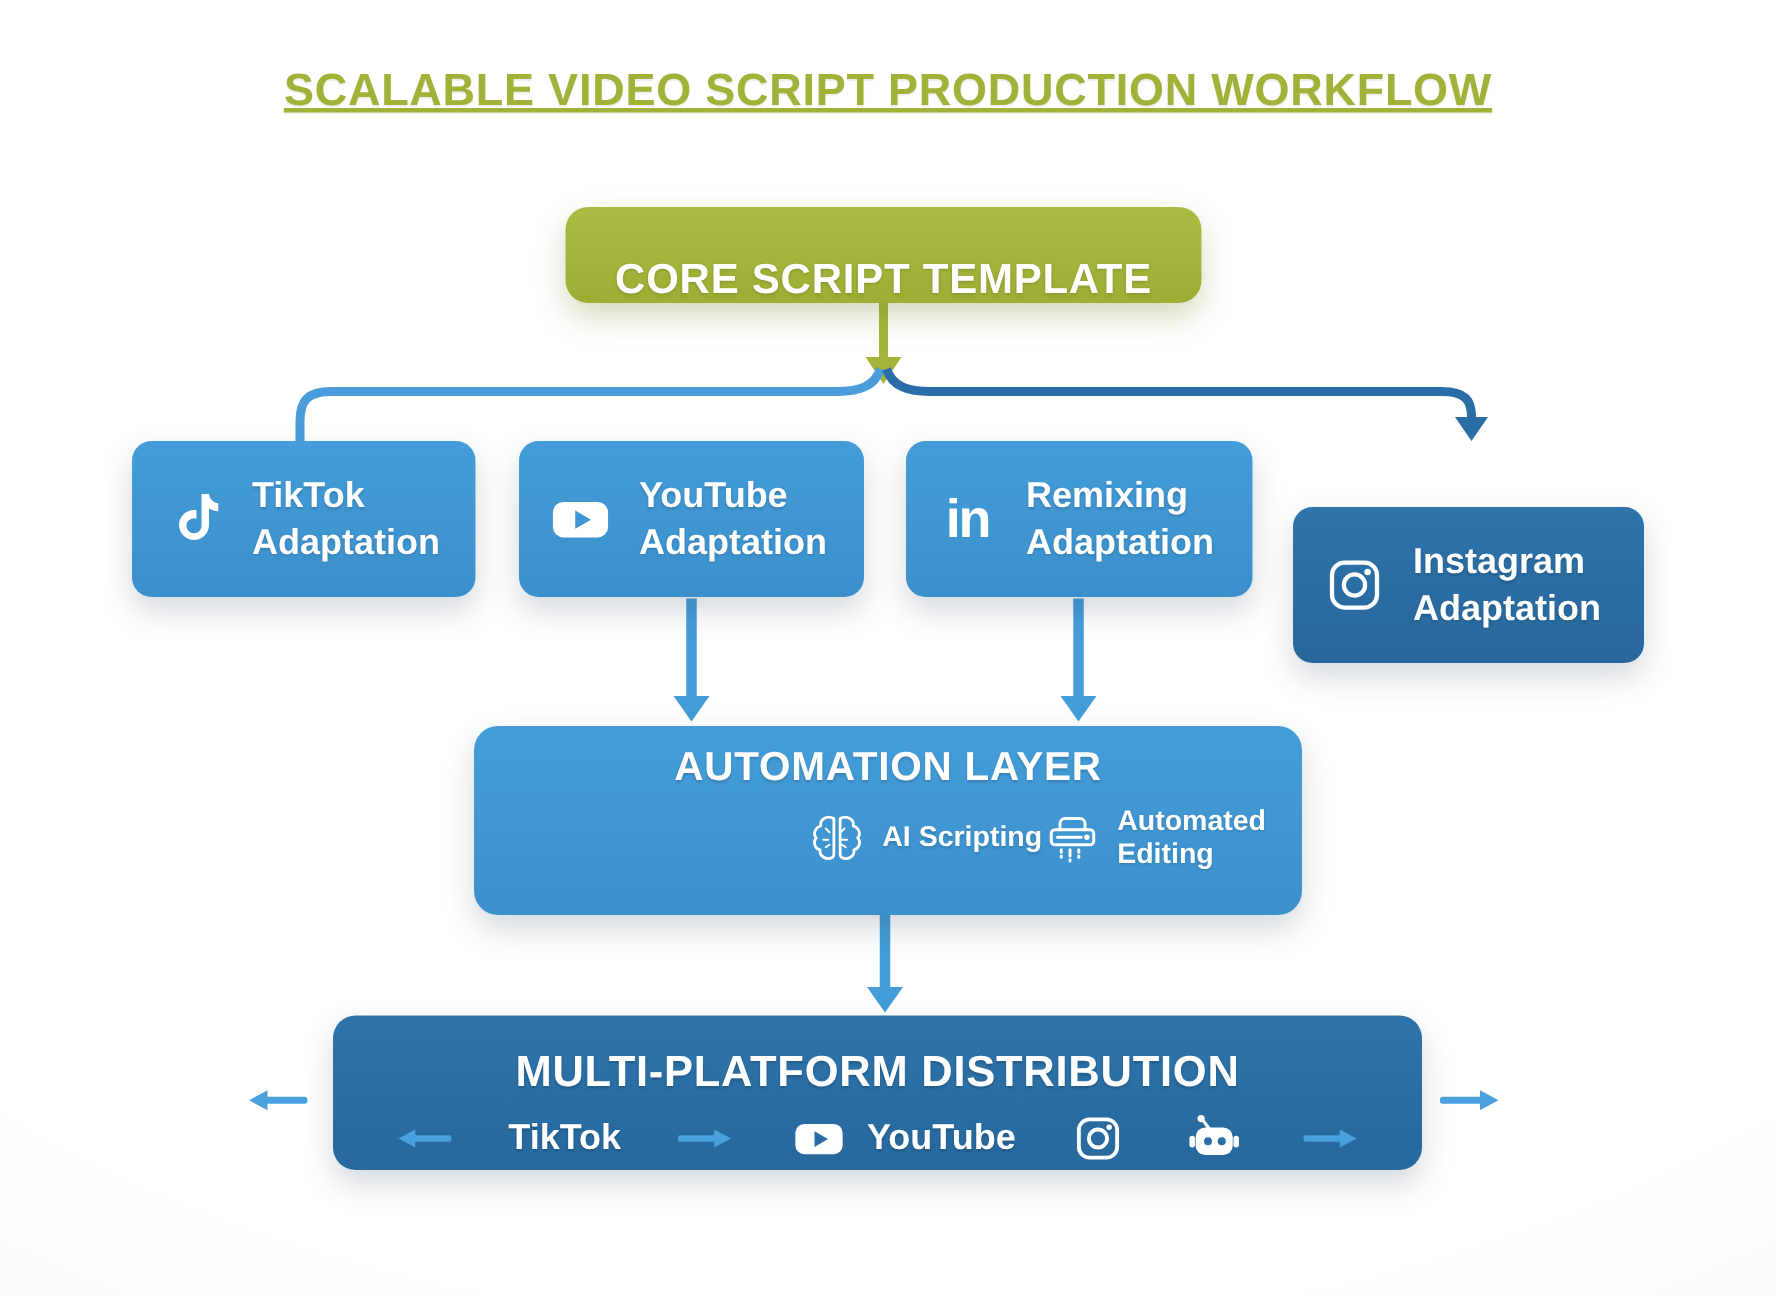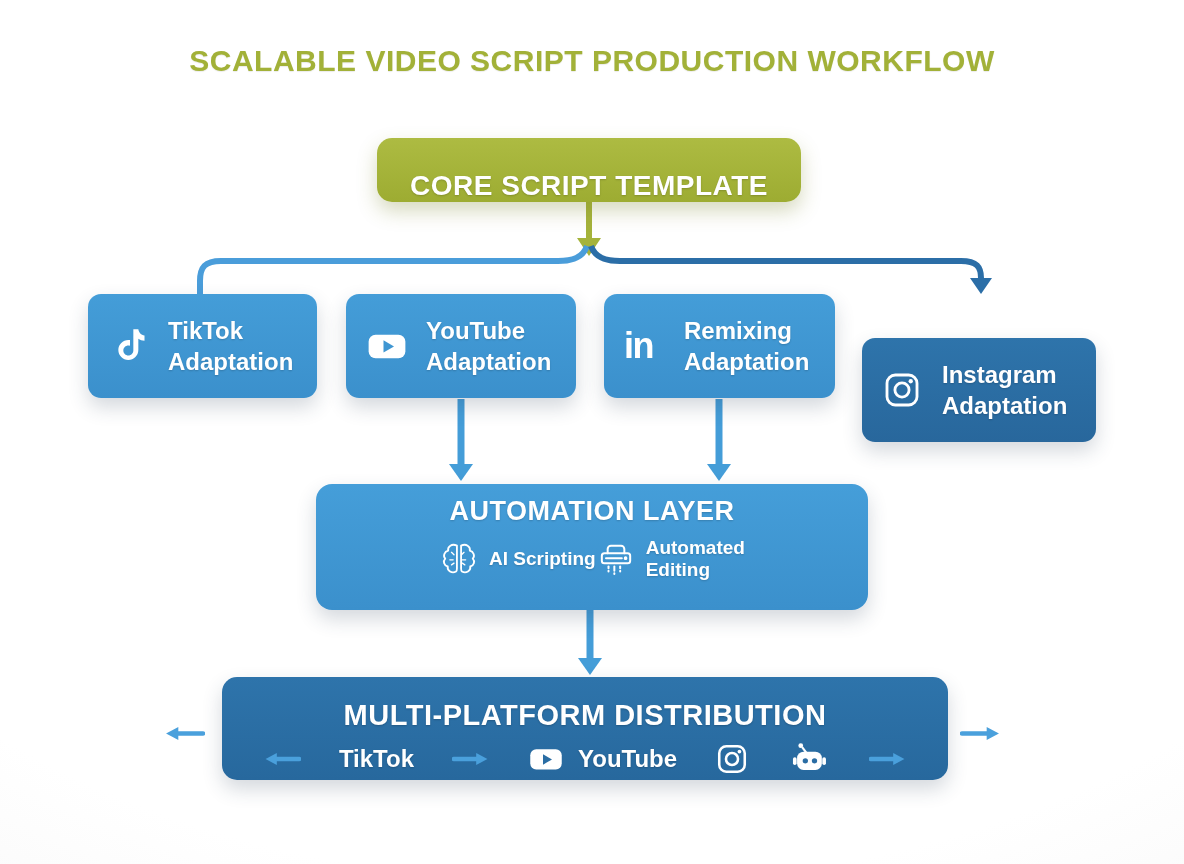--- a/index.html
+++ b/index.html
@@ -9,20 +9,21 @@
     background: radial-gradient(130% 110% at 50% 42%, #ffffff 55%, #f4f4f4 88%, #e9e9e9 100%);
     overflow:hidden;
   }
   .canvas { position:relative; width:1184px; height:864px; }
 
   .page-title {
     position:absolute; top:44px; left:0; width:100%;
     text-align:center; font-size:30px; font-weight:bold;
     color:#a2b138; letter-spacing:.5px;
     text-shadow:0 1px 1px rgba(0,0,0,.08);
+    text-decoration:underline;
   }
 
   svg.connectors { position:absolute; top:0; left:0; z-index:0; }
 
   .box { position:absolute; z-index:1; border-radius:13px; color:#fff; }
   .shadow { box-shadow:0 9px 20px rgba(40,60,85,.20); }
 
   .core-box {
     left:377px; top:138px; width:424px; height:64px;
     background:linear-gradient(180deg,#adbb42,#9dac32);
@@ -32,30 +33,30 @@
   }
   .core-box .lbl { font-size:28px; font-weight:bold; letter-spacing:.5px; text-shadow:0 1px 2px rgba(0,0,0,.18); }
 
   .platform {
     top:294px; height:104px;
     background:linear-gradient(180deg,#449dd8,#3b90cc);
     display:flex; align-items:center; padding-left:20px; gap:18px;
   }
   .platform.dark { background:linear-gradient(180deg,#2e74ab,#28679c); }
   .platform .txt { font-size:24px; font-weight:bold; line-height:1.3; text-shadow:0 1px 2px rgba(0,0,0,.18); }
-  .p-icon { width:42px; height:42px; flex:0 0 auto; display:flex; align-items:center; }
+  .p-icon { width:42px; height:42px; flex:0 0 auto; display:flex; align-items:center; justify-content:center; }
   .in-glyph { font-size:36px; font-weight:800; letter-spacing:-1.5px; color:#fff; line-height:1; }
 
   .automation {
     left:316px; top:484px; width:552px; height:126px;
     background:linear-gradient(180deg,#459ed9,#3b90cc);
     border-radius:16px; padding-top:12px;
   }
   .automation .a-title { text-align:center; font-size:27px; font-weight:bold; letter-spacing:.5px; text-shadow:0 1px 2px rgba(0,0,0,.18); }
-  .a-row { display:flex; justify-content:center; padding:10px 24px 0 24px; }
+  .a-row { display:flex; justify-content:flex-end; padding:10px 24px 0 24px; }
   .a-item { display:flex; align-items:center; gap:10px; }
   .a-item .txt { font-size:19px; font-weight:bold; line-height:1.15; text-shadow:0 1px 2px rgba(0,0,0,.18); }
   .a-icon { width:40px; height:40px; flex:0 0 auto; }
 
   .distribution {
     left:222px; top:677px; width:726px; height:103px;
     background:linear-gradient(180deg,#2e74ab,#27689d);
     border-radius:15px; padding-top:22px;
   }
   .distribution .d-title { text-align:center; font-size:29px; font-weight:bold; letter-spacing:.5px; text-shadow:0 1px 2px rgba(0,0,0,.2); }

